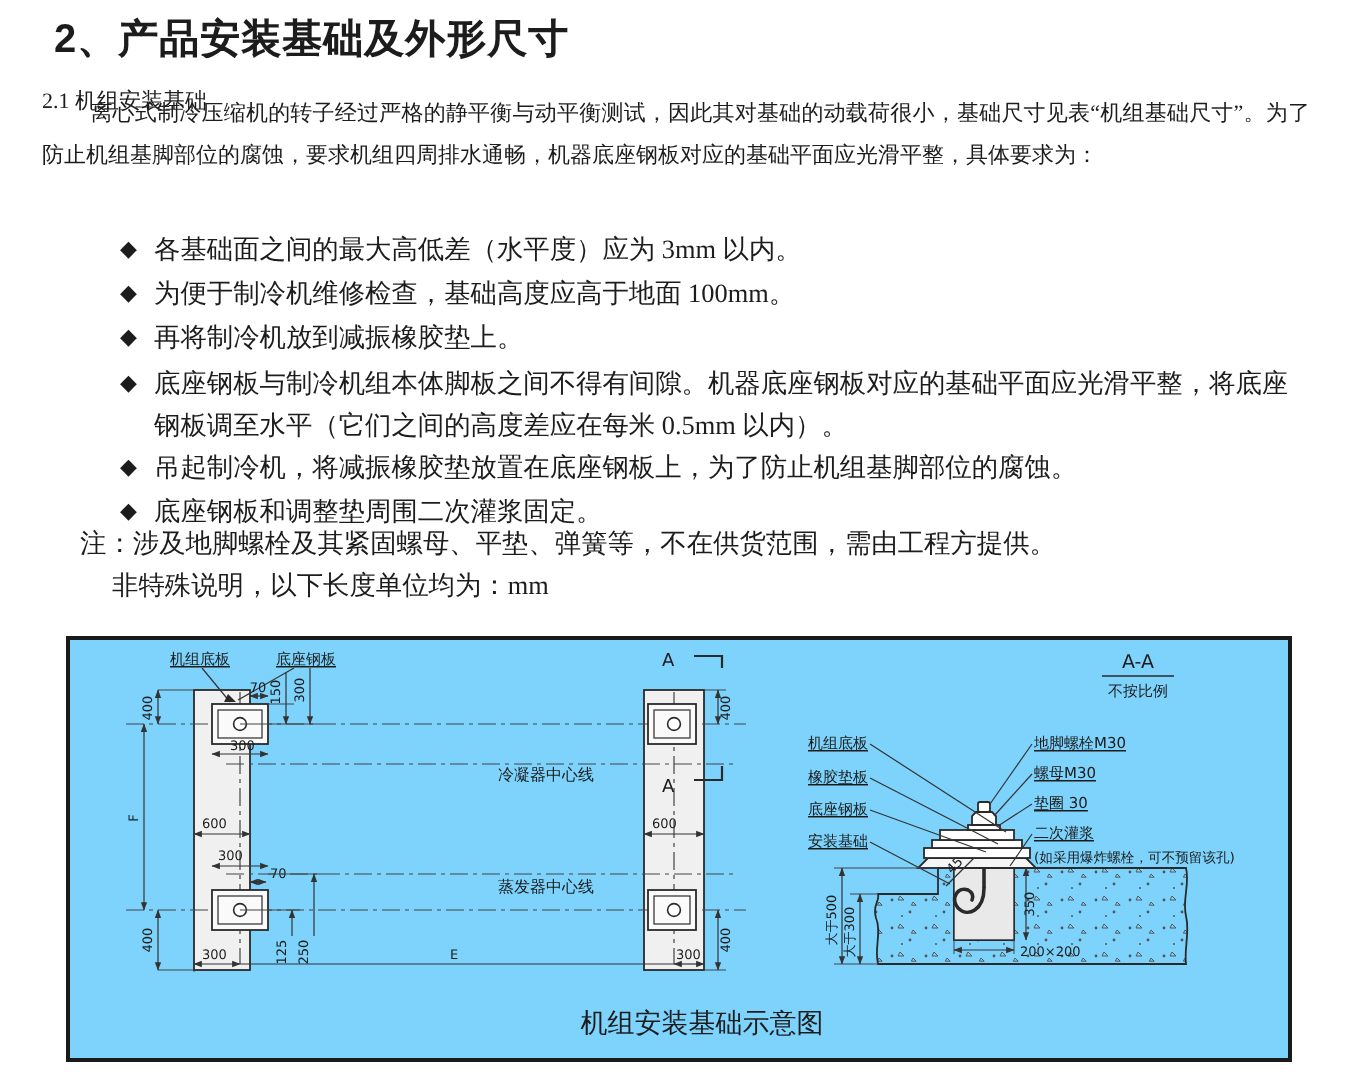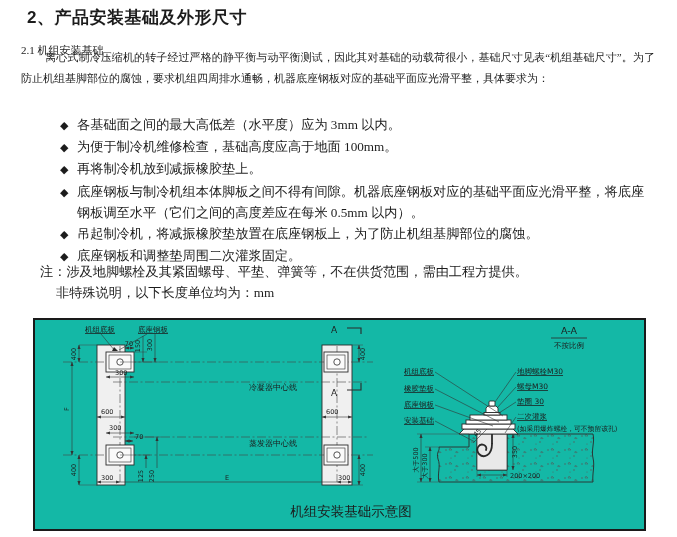--- a/index.html
+++ b/index.html
@@ -1,29 +1,29 @@
 <!DOCTYPE html>
 <html><head>
 <meta charset="utf-8">
 <style>
   html,body{margin:0;padding:0;background:#ffffff;}
   #page{position:relative;width:677px;height:537px;background:#ffffff;overflow:hidden;
         font-family:"Liberation Serif","DejaVu Serif",serif;color:#1c1c1c;}
   #doc-title{position:absolute;left:27px;top:6px;font-family:"Liberation Sans","DejaVu Sans",sans-serif;
-        font-weight:bold;font-size:17px;letter-spacing:.5px;}
+        font-weight:bold;font-size:20px;letter-spacing:.5px;}
   #sec-heading{position:absolute;left:21px;top:43px;font-size:11px;}
   #para{position:absolute;left:21px;top:47px;width:634px;font-size:11px;line-height:21px;
         text-align:justify;text-indent:2.2em;}
   #bullets{position:absolute;left:60px;top:114px;width:592px;}
   .b{display:flex;font-size:13.2px;line-height:21.2px;}
   .b .g{width:17px;flex:none;font-size:11px;padding-top:1px;}
   #note{position:absolute;left:40px;top:263px;font-size:13.2px;font-family:Liberation Mono, monospace;}
   #unit-note{position:absolute;left:56px;top:284px;font-size:13.2px;}
   #diagram-box{position:absolute;left:33px;top:318px;width:613px;height:213px;
-        background:#14b8a6;border:2px solid #1a1a1a;box-sizing:border-box;}
+        background:#7dd3fc;border:2px solid #1a1a1a;box-sizing:border-box;}
   svg text{font-family:"DejaVu Sans","Liberation Sans",sans-serif;fill:#1c1c1c;}
   .lbl{font-size:7.5px;text-decoration:underline;}
   .cl-lbl{font-size:8px;}
   .dimt{font-size:6.5px;}
   .dim{stroke:#333;stroke-width:.6;fill:none;}
   .ext{stroke:#444;stroke-width:.5;fill:none;}
   .ldr{stroke:#333;stroke-width:.6;fill:none;}
   .cline{stroke:#444;stroke-width:.6;fill:none;stroke-dasharray:9 2.5 2 2.5;}
   .part{stroke:#2a2a2a;stroke-width:.9;}
 </style>

